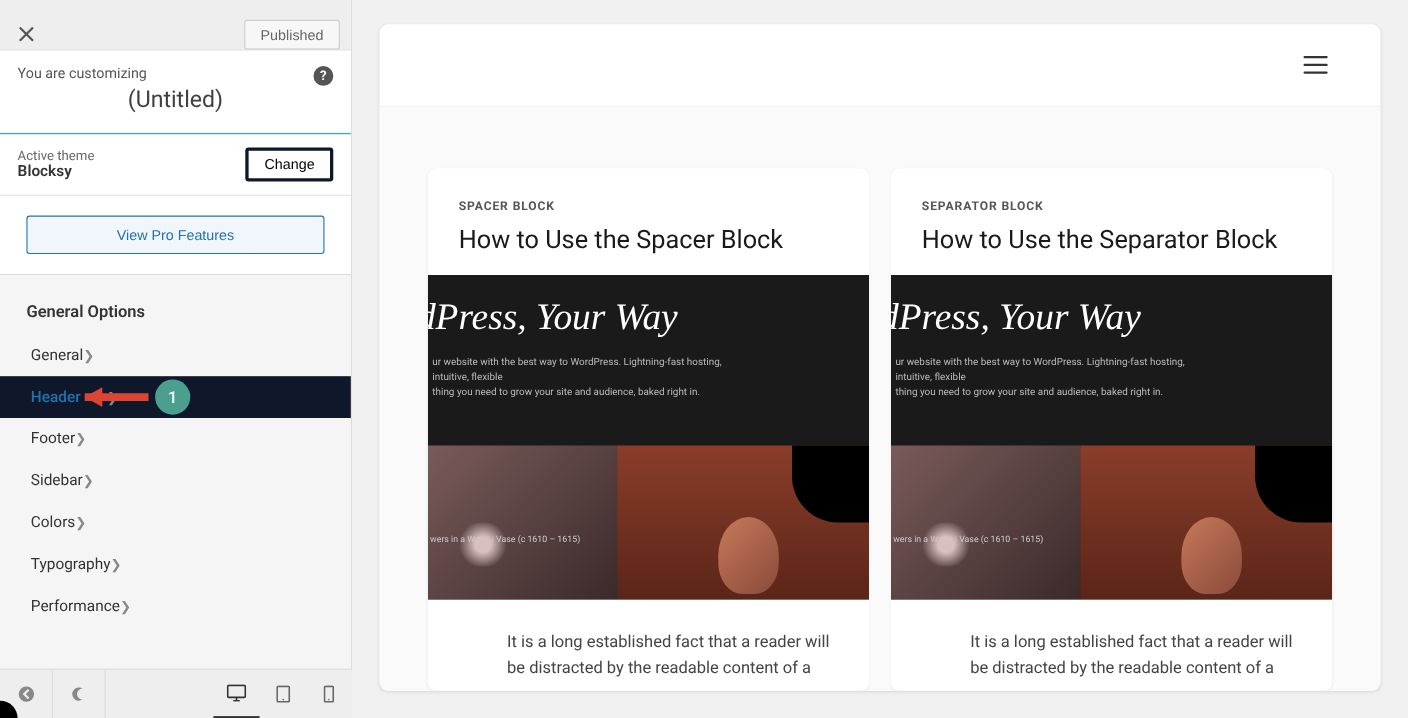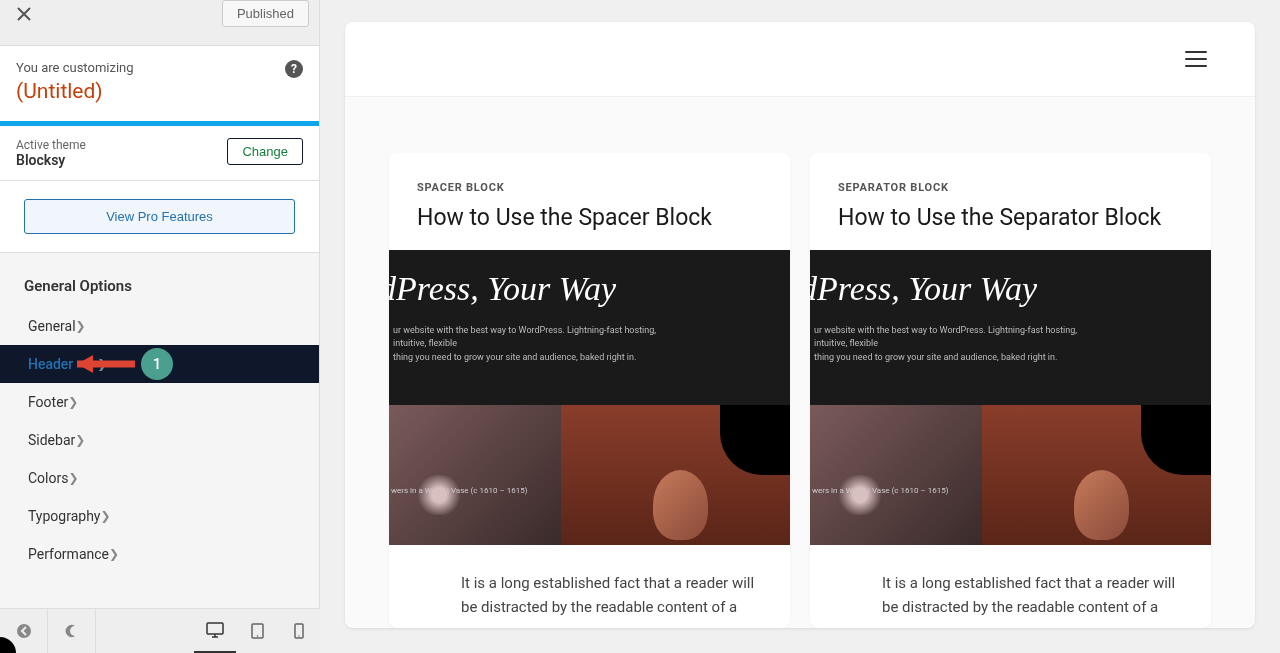--- a/index.html
+++ b/index.html
@@ -1,32 +1,32 @@
 <!DOCTYPE html>
 <html><head>
   <meta charset="utf-8">
   <style>
     * { margin: 0; padding: 0; box-sizing: border-box; }
     body { font-family: -apple-system, BlinkMacSystemFont, "Segoe UI", Roboto, sans-serif; background: #f0f0f0; width: 1280px; height: 653px; overflow: hidden; position: relative; }
     
     .sidebar { position: absolute; left: 0; top: 0; width: 320px; height: 608px; background: #f5f5f5; border-right: 1px solid #ddd; overflow-y: auto; }
     
-    .top-bar { height: 46px; display: flex; align-items: flex-start; justify-content: space-between; padding: 0 10px; border-bottom: 1px solid #ddd; background: #eee; }
+    .top-bar { height: 46px; display: flex; align-items: flex-end; justify-content: space-between; padding: 0 10px; border-bottom: 1px solid #ddd; background: #eee; }
     .close-btn { width: 28px; height: 28px; display: flex; align-items: center; justify-content: center; cursor: pointer; color: #555; font-size: 18px; }
     .published-btn { padding: 5px 14px; border: 1px solid #ccc; background: #f7f7f7; border-radius: 3px; font-size: 13px; color: #666; cursor: pointer; }
     
-    .customizing-section { padding: 14px 16px 18px; border-bottom: 5px solid #0ea5e9; background: #fff; position: relative; }
+    .customizing-section { padding: 14px 16px 18px; border-bottom: 1px solid #0ea5e9; background: #fff; position: relative; }
     .customizing-label { font-size: 13px; color: #555; margin-bottom: 4px; }
-    .customizing-title { font-size: 21px; color: #c2410c; font-weight: 400; }
+    .customizing-title { font-size: 21px; color: #404040; font-weight: 400; text-align: center; }
     .help-icon { position: absolute; right: 16px; top: 14px; width: 18px; height: 18px; border-radius: 50%; background: #555; color: #fff; display: flex; align-items: center; justify-content: center; font-size: 12px; font-weight: bold; cursor: pointer; }
     
     .theme-section { padding: 12px 16px; display: flex; align-items: flex-start; justify-content: space-between; border-bottom: 1px solid #ddd; background: #fff; }
     .theme-info .theme-label { font-size: 12px; color: #666; }
     .theme-info .theme-name { font-size: 14px; font-weight: 600; color: #333; }
-    .change-btn { padding: 5px 14px; border: 1px solid #0f172a; background: #fff; color: #15803d; border-radius: 3px; font-size: 13px; cursor: pointer; }
+    .change-btn { padding: 5px 14px; border: 3px solid #0f172a; background: #fff; color: #000000; border-radius: 3px; font-size: 13px; cursor: pointer; }
     
     .pro-section { padding: 18px 24px; border-bottom: 1px solid #ddd; background: #fff; }
     .pro-btn { width: 100%; padding: 9px; border: 1px solid #2271b1; background: #f0f6fc; color: #2271b1; border-radius: 3px; font-size: 13px; cursor: pointer; }
     
     .general-heading { padding: 24px 24px 12px; font-size: 15px; font-weight: 600; color: #333; }
     
     .nav-item { display: flex; align-items: center; justify-content: flex-start; padding: 11px 28px; font-size: 14px; color: #333; cursor: pointer; position: relative; }
     .nav-item.active { background: #0f172a; color: #2271b1; font-weight: 500; gap: 24px; }
     .nav-chevron { color: #888; font-size: 12px; }
     

